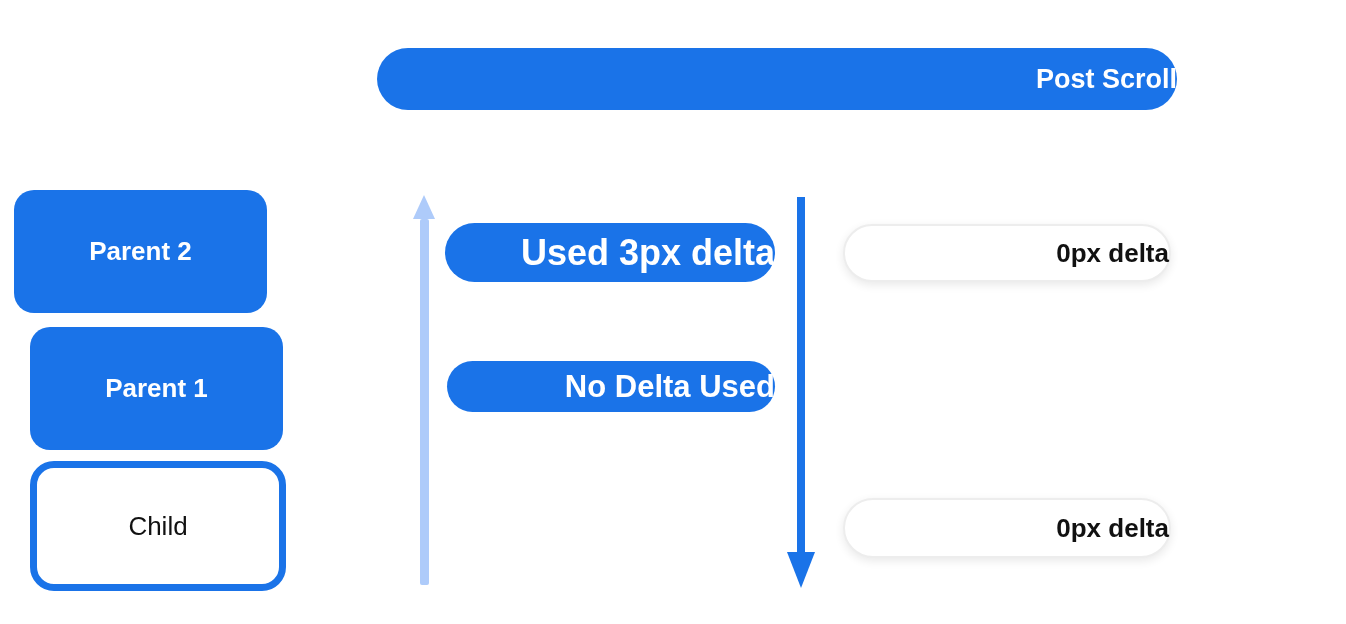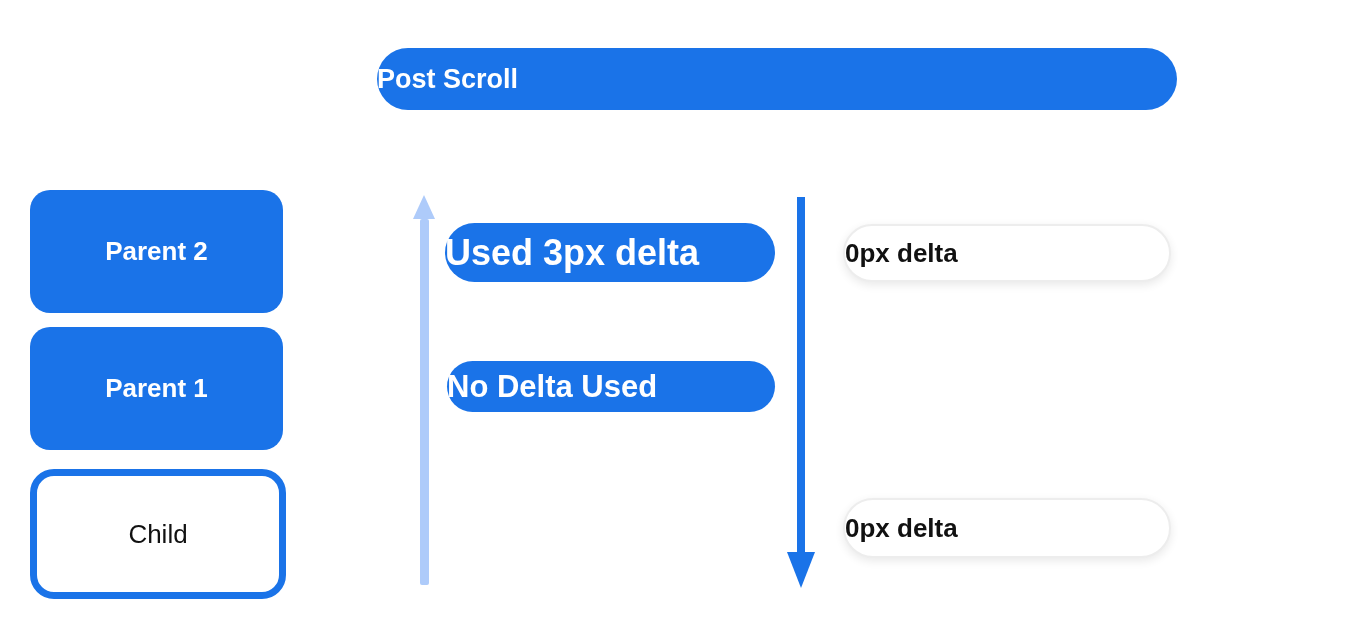--- a/index.html
+++ b/index.html
@@ -15,21 +15,21 @@
     position:relative;
     width:1346px;
     height:624px;
     background:var(--bg);
     overflow:hidden;
   }
   .abs{position:absolute;box-sizing:border-box;}
 
   
   .pill{
-    display:flex;align-items:center;justify-content:flex-start;
+    display:flex;align-items:center;justify-content:flex-end;
     border-radius:999px;
   }
   .pill.blue{
     background:var(--blue);
     color:#ffffff;
     font-weight:bold;
   }
   .pill.white{
     background:#ffffff;
     color:var(--text-dark);
@@ -53,23 +53,23 @@
     border-radius:24px;
     font-weight:500;
   }
 
   .header-pill{
     left:377px;top:48px;width:800px;height:62px;
     font-size:27px;
   }
   .box-label,.pill-label{pointer-events:none;}
 
-  #parent2{left:30px;top:190px;width:253px;height:123px;font-size:26px;}
+  #parent2{left:14px;top:190px;width:253px;height:123px;font-size:26px;}
   #parent1{left:30px;top:327px;width:253px;height:123px;font-size:26px;text-align:center;}
-  #child  {left:30px;top:461px;width:256px;height:130px;font-size:26px;margin-top:8px;}
+  #child  {left:30px;top:461px;width:256px;height:130px;font-size:26px;}
 
   #used-delta{left:445px;top:223px;width:330px;height:59px;font-size:36px;}
   #no-delta  {left:447px;top:361px;width:328px;height:51px;font-size:31px;}
 
   #zero-delta-top   {left:843px;top:224px;width:328px;height:58px;font-size:26px;}
   #zero-delta-bottom{left:843px;top:498px;width:328px;height:60px;font-size:26px;}
 
   
   .arrow{
     display:flex;flex-direction:column;align-items:center;

